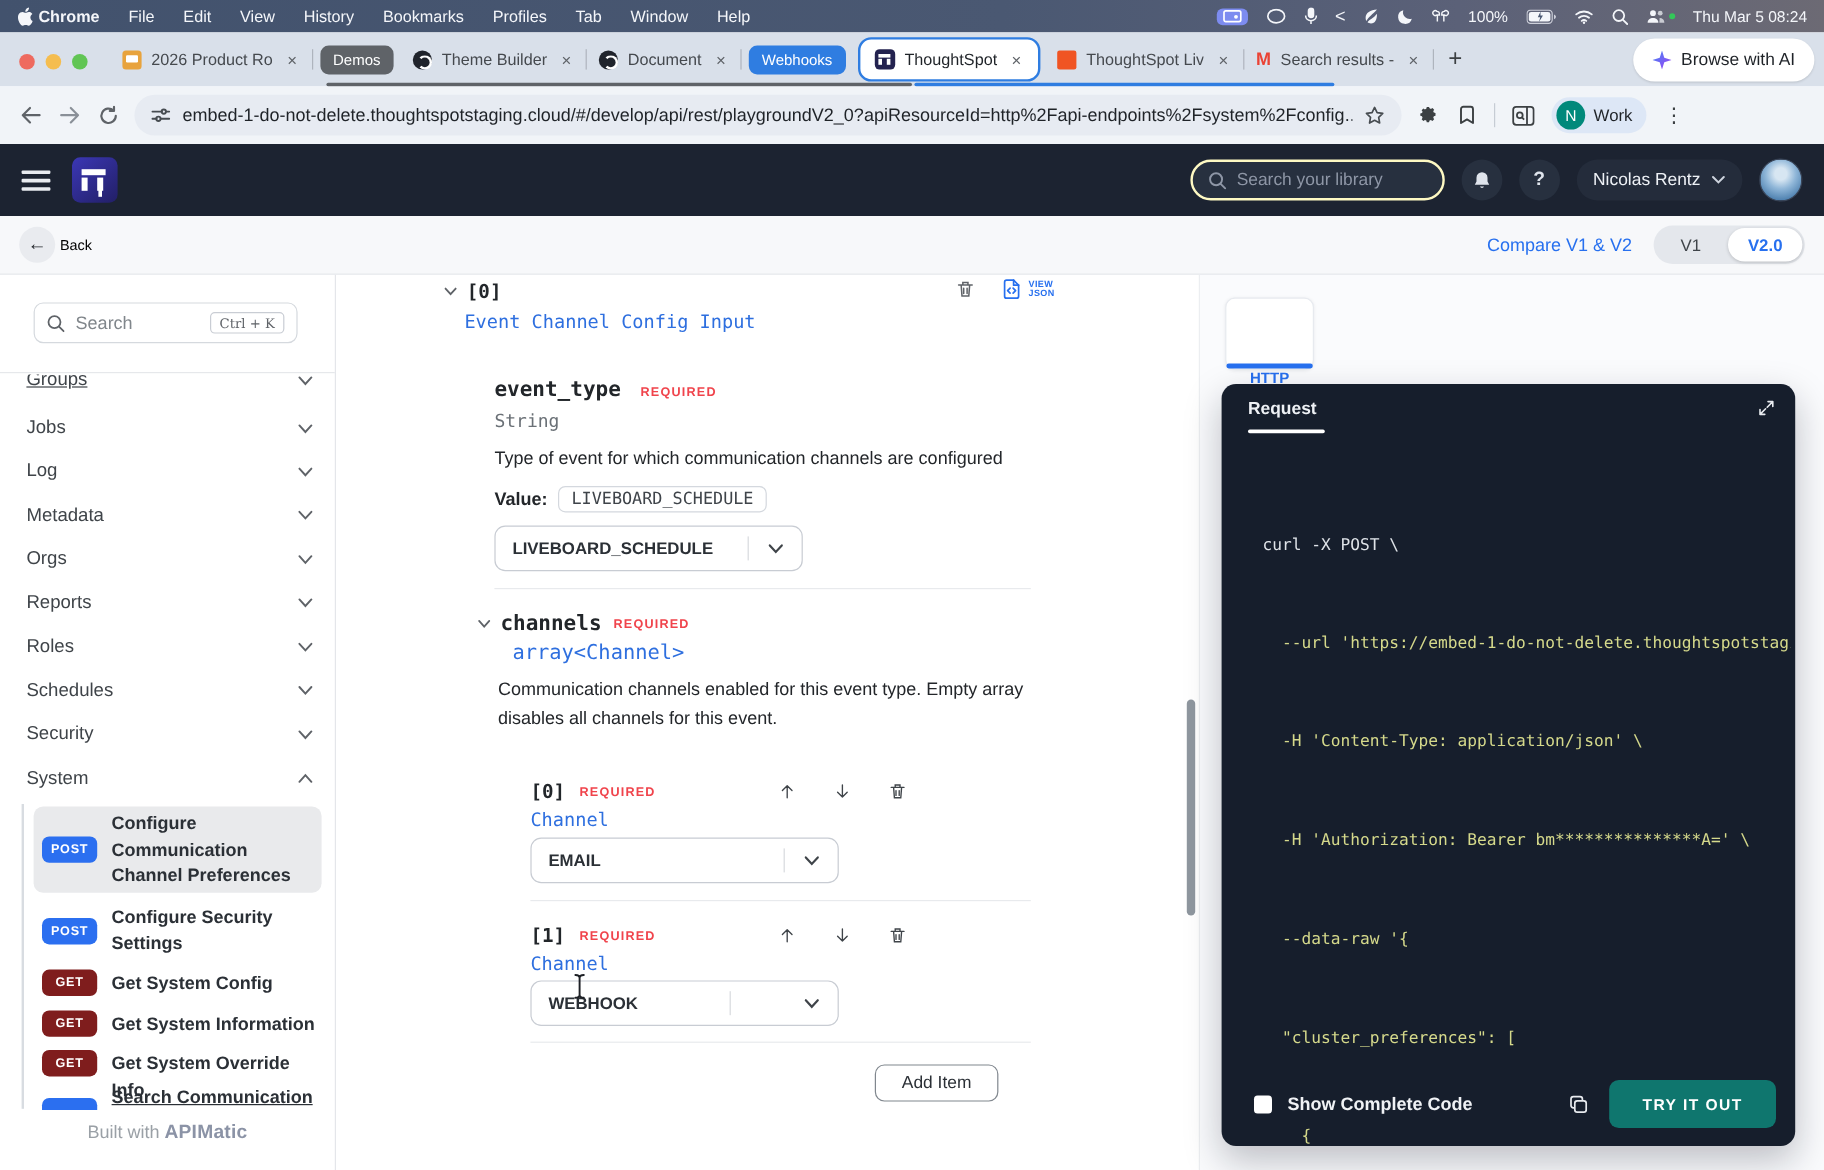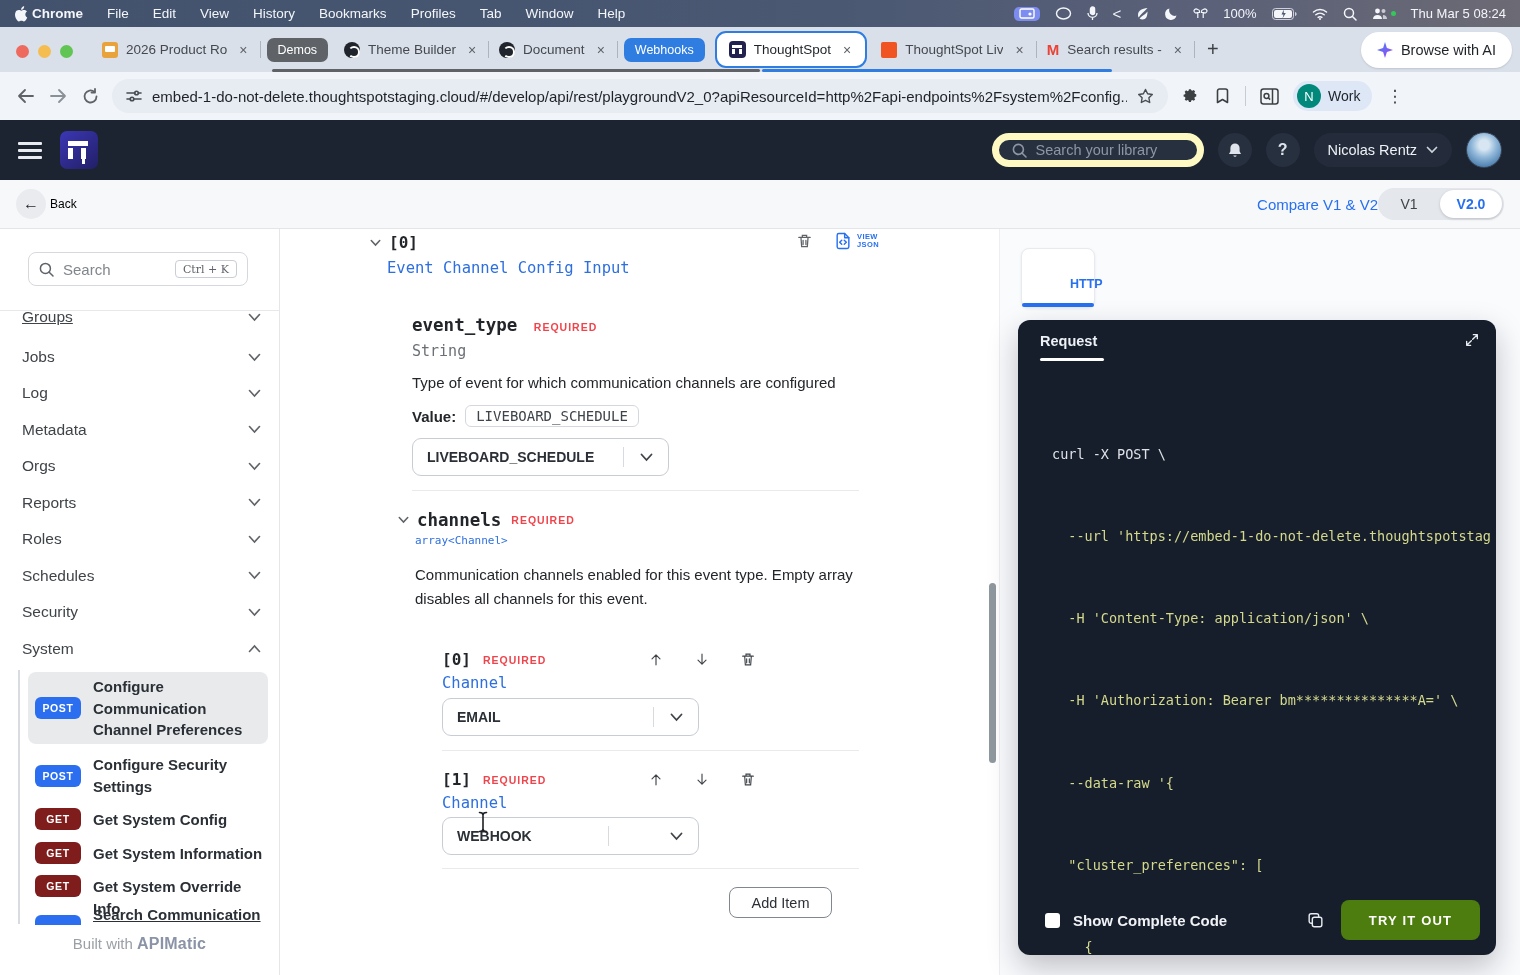--- a/index.html
+++ b/index.html
@@ -54,30 +54,30 @@
   .kebab { font-size:17px; color:#3c4043; letter-spacing:0; }
 
   
   .ts-header { position:absolute; top:120px; left:0; right:0; height:60px; background:#1c2331; display:flex; align-items:center; padding:0 18px; }
   .hamburger { width:24px; display:flex; flex-direction:column; gap:4px; }
   .hamburger i { height:3px; background:#e8ebf0; border-radius:1px; display:block; }
   .ts-logo { width:38px; height:38px; border-radius:7px; margin-left:18px; background:linear-gradient(140deg,#3b37b5,#221f66); position:relative; }
   .ts-logo:before { content:""; position:absolute; left:8px; top:10px; width:20px; height:5px; background:#fff; }
   .ts-logo:after { content:""; position:absolute; left:8px; top:17px; width:5px; height:11px; background:#fff; box-shadow:13px 0 0 0 #fff, 13px 6px 0 -1px #fff; }
   .ts-right { margin-left:auto; display:flex; align-items:center; gap:14px; }
-  .ts-search { width:212px; height:34px; border-radius:17px; background:#27303f; border:7px solid #fef9c3; display:flex; align-items:center; gap:9px; padding:0 13px; color:#8e96a6; font-size:14.5px; }
+  .ts-search { width:212px; height:34px; border-radius:17px; background:#27303f; border:2px solid #fef9c3; display:flex; align-items:center; gap:9px; padding:0 13px; color:#8e96a6; font-size:14.5px; }
   .ts-circle { width:34px; height:34px; border-radius:50%; background:#27303f; display:flex; align-items:center; justify-content:center; color:#dfe4ec; }
   .ts-user { height:34px; border-radius:17px; background:#242c3b; display:flex; align-items:center; gap:9px; padding:0 14px; color:#eef1f6; font-size:14.5px; }
   .avatar { width:36px; height:36px; border-radius:50%; background:radial-gradient(circle at 50% 35%, #d7e6f2 18%, #8fb6d8 45%, #4c7fae 80%); border:1px solid #3a4558; }
 
   
   .subheader { position:absolute; top:180px; left:0; right:0; height:49px; background:#f7f8fa; border-bottom:1px solid #e3e5e9; display:flex; align-items:center; padding:0 16px; }
   .backcircle { width:30px; height:30px; border-radius:50%; background:#e9ebef; display:flex; align-items:center; justify-content:center; color:#1f2328; font-size:16px; }
   .back-label { margin-left:4px; font-size:12px; color:#000000; }
-  .sub-right { margin-left:auto; display:flex; align-items:center; }
+  .sub-right { margin-left:auto; display:flex; align-items:center; gap:18px; }
   .compare { color:#2770ef; font-size:15px; }
   .vtoggle { width:126px; height:32px; border-radius:16px; background:#e4e7ec; display:flex; align-items:center; }
   .v1seg { flex:1; text-align:center; color:#3f4449; font-size:14px; }
   .v2seg { width:62px; height:28px; margin-right:2px; border-radius:14px; background:#fff; color:#2770ef; font-size:14px; font-weight:700; display:flex; align-items:center; justify-content:center; box-shadow:0 1px 3px rgba(0,0,0,.18); }
 
   
   .page { position:absolute; top:229px; left:0; right:0; bottom:0; display:flex; }
   .sidebar { width:280px; background:#fff; border-right:1px solid #e4e6ea; position:relative; }
   .main { width:720px; background:#fff; border-right:1px solid #eceef1; position:relative; }
   .rightpanel { flex:1; background:#fafbfd; position:relative; }
@@ -112,34 +112,34 @@
   .dd .dd-div { margin-left:auto; width:1px; height:20px; background:#d7dade; }
   .dd .dd-chev { width:44px; display:flex; align-items:center; justify-content:center; color:#3f4449; }
   .hdiv { position:absolute; height:1px; background:#e8eaed; }
   .rowicons { position:absolute; display:flex; gap:30px; color:#3f4449; }
   .additem { position:absolute; width:103px; height:31px; border:1.5px solid #80878e; border-radius:8px; background:#fff; font-size:14.5px; color:#2b3036; display:flex; align-items:center; justify-content:center; }
   .scrollthumb { position:absolute; right:3px; top:354px; width:7px; height:180px; border-radius:4px; background:#8f979f; }
   .viewjson { position:absolute; display:flex; align-items:center; gap:4px; color:#2770ef; }
   .vj-txt { font-size:7.5px; font-weight:800; line-height:8.5px; letter-spacing:.4px; }
 
   
-  .http-card { position:absolute; left:21px; top:19px; width:74px; height:60px; background:#fff; border:1px solid #e7eaef; border-radius:8px; box-shadow:0 1px 3px rgba(16,24,40,.08); display:flex; flex-direction:row; align-items:center; padding-top:8px;gap:48px; }
+  .http-card { position:absolute; left:21px; top:19px; width:74px; height:60px; background:#fff; border:1px solid #e7eaef; border-radius:8px; box-shadow:0 1px 3px rgba(16,24,40,.08); display:flex; flex-direction:column; align-items:center; padding-top:8px;gap:48px; }
   .http-card .lbl { color:#2770ef; font-size:12.5px; font-weight:700; margin-top:3px; }
   .http-card .bar { position:absolute; bottom:0; left:0; right:0; height:4px; border-radius:3px; background:#2770ef; }
   .req-panel { position:absolute; left:18px; top:91px; width:478px; height:635px; background:#161e2c; border-radius:12px; box-shadow:0 12px 30px rgba(10,16,30,.25); overflow:hidden; }
   .req-tab { position:absolute; left:22px; top:13px; color:#eef1f5; font-size:14.5px; font-weight:600; }
   .req-underline { position:absolute; left:22px; top:38px; width:64px; height:2.5px; background:#fff; border-radius:2px; }
   .expand { position:absolute; right:16px; top:12px; color:#e8ebef; }
   .code { position:absolute; left:34px; top:66px; width:440px; font-family:"DejaVu Sans Mono",monospace; font-size:13.5px; line-height:27.4px; color:#d5d98b; white-space:pre; overflow:hidden; }
   .code .c0 { color:#dfe3e8; }
   .req-footer { position:absolute; left:0; right:0; bottom:0; height:66px; display:flex; align-items:center; padding:0 16px 4px 27px; }
   .cbx { width:15px; height:15px; background:#fff; border-radius:3px; }
   .scc { color:#f0f2f5; font-size:15px; font-weight:600; margin-left:13px; }
   .copyic { margin-left:auto; color:#e8ebef; }
-  .tryit { width:139px; height:40px; margin-left:16px; border-radius:8px; background:#4d7c0f; color:#fff; font-size:13px; font-weight:700; letter-spacing:1.2px; display:flex; align-items:center; justify-content:center; }
+  .tryit { width:139px; height:40px; margin-left:16px; border-radius:8px; background:#0f766e; color:#fff; font-size:13px; font-weight:700; letter-spacing:1.2px; display:flex; align-items:center; justify-content:center; }
 
   .ibeam { position:absolute; left:197px; top:582px; width:12px; height:23px; color:#1d2025; }
 </style>
 </head>
 <body>
 
 <div class="menubar">
   <span style="margin-right:4px;">
     <svg width="14" height="16" viewBox="0 0 14 16" fill="#f4f6fa">
         <path d="M11.3 8.6c0-2 1.6-2.9 1.7-3-0.9-1.4-2.3-1.6-2.8-1.6-1.2-.1-2.3.7-2.9.7-.6 0-1.5-.7-2.5-.7C3.5 4 2.3 4.7 1.6 5.9c-1.3 2.3-.3 5.7 1 7.6.6.9 1.3 1.9 2.3 1.9 1 0 1.3-.6 2.5-.6s1.5.6 2.5.6 1.7-.9 2.3-1.8c.7-1 1-2 1-2.1-.1 0-1.9-.8-1.9-2.9zM9.4 2.7c.5-.7.9-1.6.8-2.5-.8 0-1.7.5-2.3 1.2-.5.6-.9 1.5-.8 2.4.9.1 1.8-.5 2.3-1.1z"></path>
@@ -529,21 +529,21 @@
     </div>
     <div class="hdiv" style="left:132px; top:261px; width:447px;"></div>
 
     <div class="grouphead" style="left:118px; top:281px;">
       <svg width="11" height="8" viewBox="0 0 13 9" fill="none" stroke="#5f6368" stroke-width="1.8" stroke-linecap="round">
           <path d="M1.5 1.5 6.5 7l5-5.5"></path>
         </svg>
       <span class="mono fieldname">channels</span>
       <span class="req" style="margin-left:2px;">REQUIRED</span>
     </div>
-    <span class="mono bluelink" style="position:absolute; left:135px; top:305px; font-size:11px;">array&lt;Channel&gt;</span>
+    <span class="mono bluelink" style="position:absolute; left:147px; top:305px; font-size:17px;">array&lt;Channel&gt;</span>
     <span class="fdesc" style="position:absolute; left:135px; top:334px; width:458px;">Communication channels enabled for this event type. Empty array disables all channels for this event.</span>
 
     <div style="position:absolute; left:162px; top:421px; display:flex; align-items:center;">
       <span class="mono" style="font-size:16px; font-weight:700; color:#22262a;">[0]</span>
       <span class="req">REQUIRED</span>
     </div>
     <div class="rowicons" style="left:368px; top:422px;">
       <svg width="16" height="17" viewBox="0 0 24 24" fill="none" stroke="#3f4449" stroke-width="1.7" stroke-linecap="round" stroke-linejoin="round">
           <path d="M12 20V5M12 5l-6 6M12 5l6 6"></path>
         </svg>

